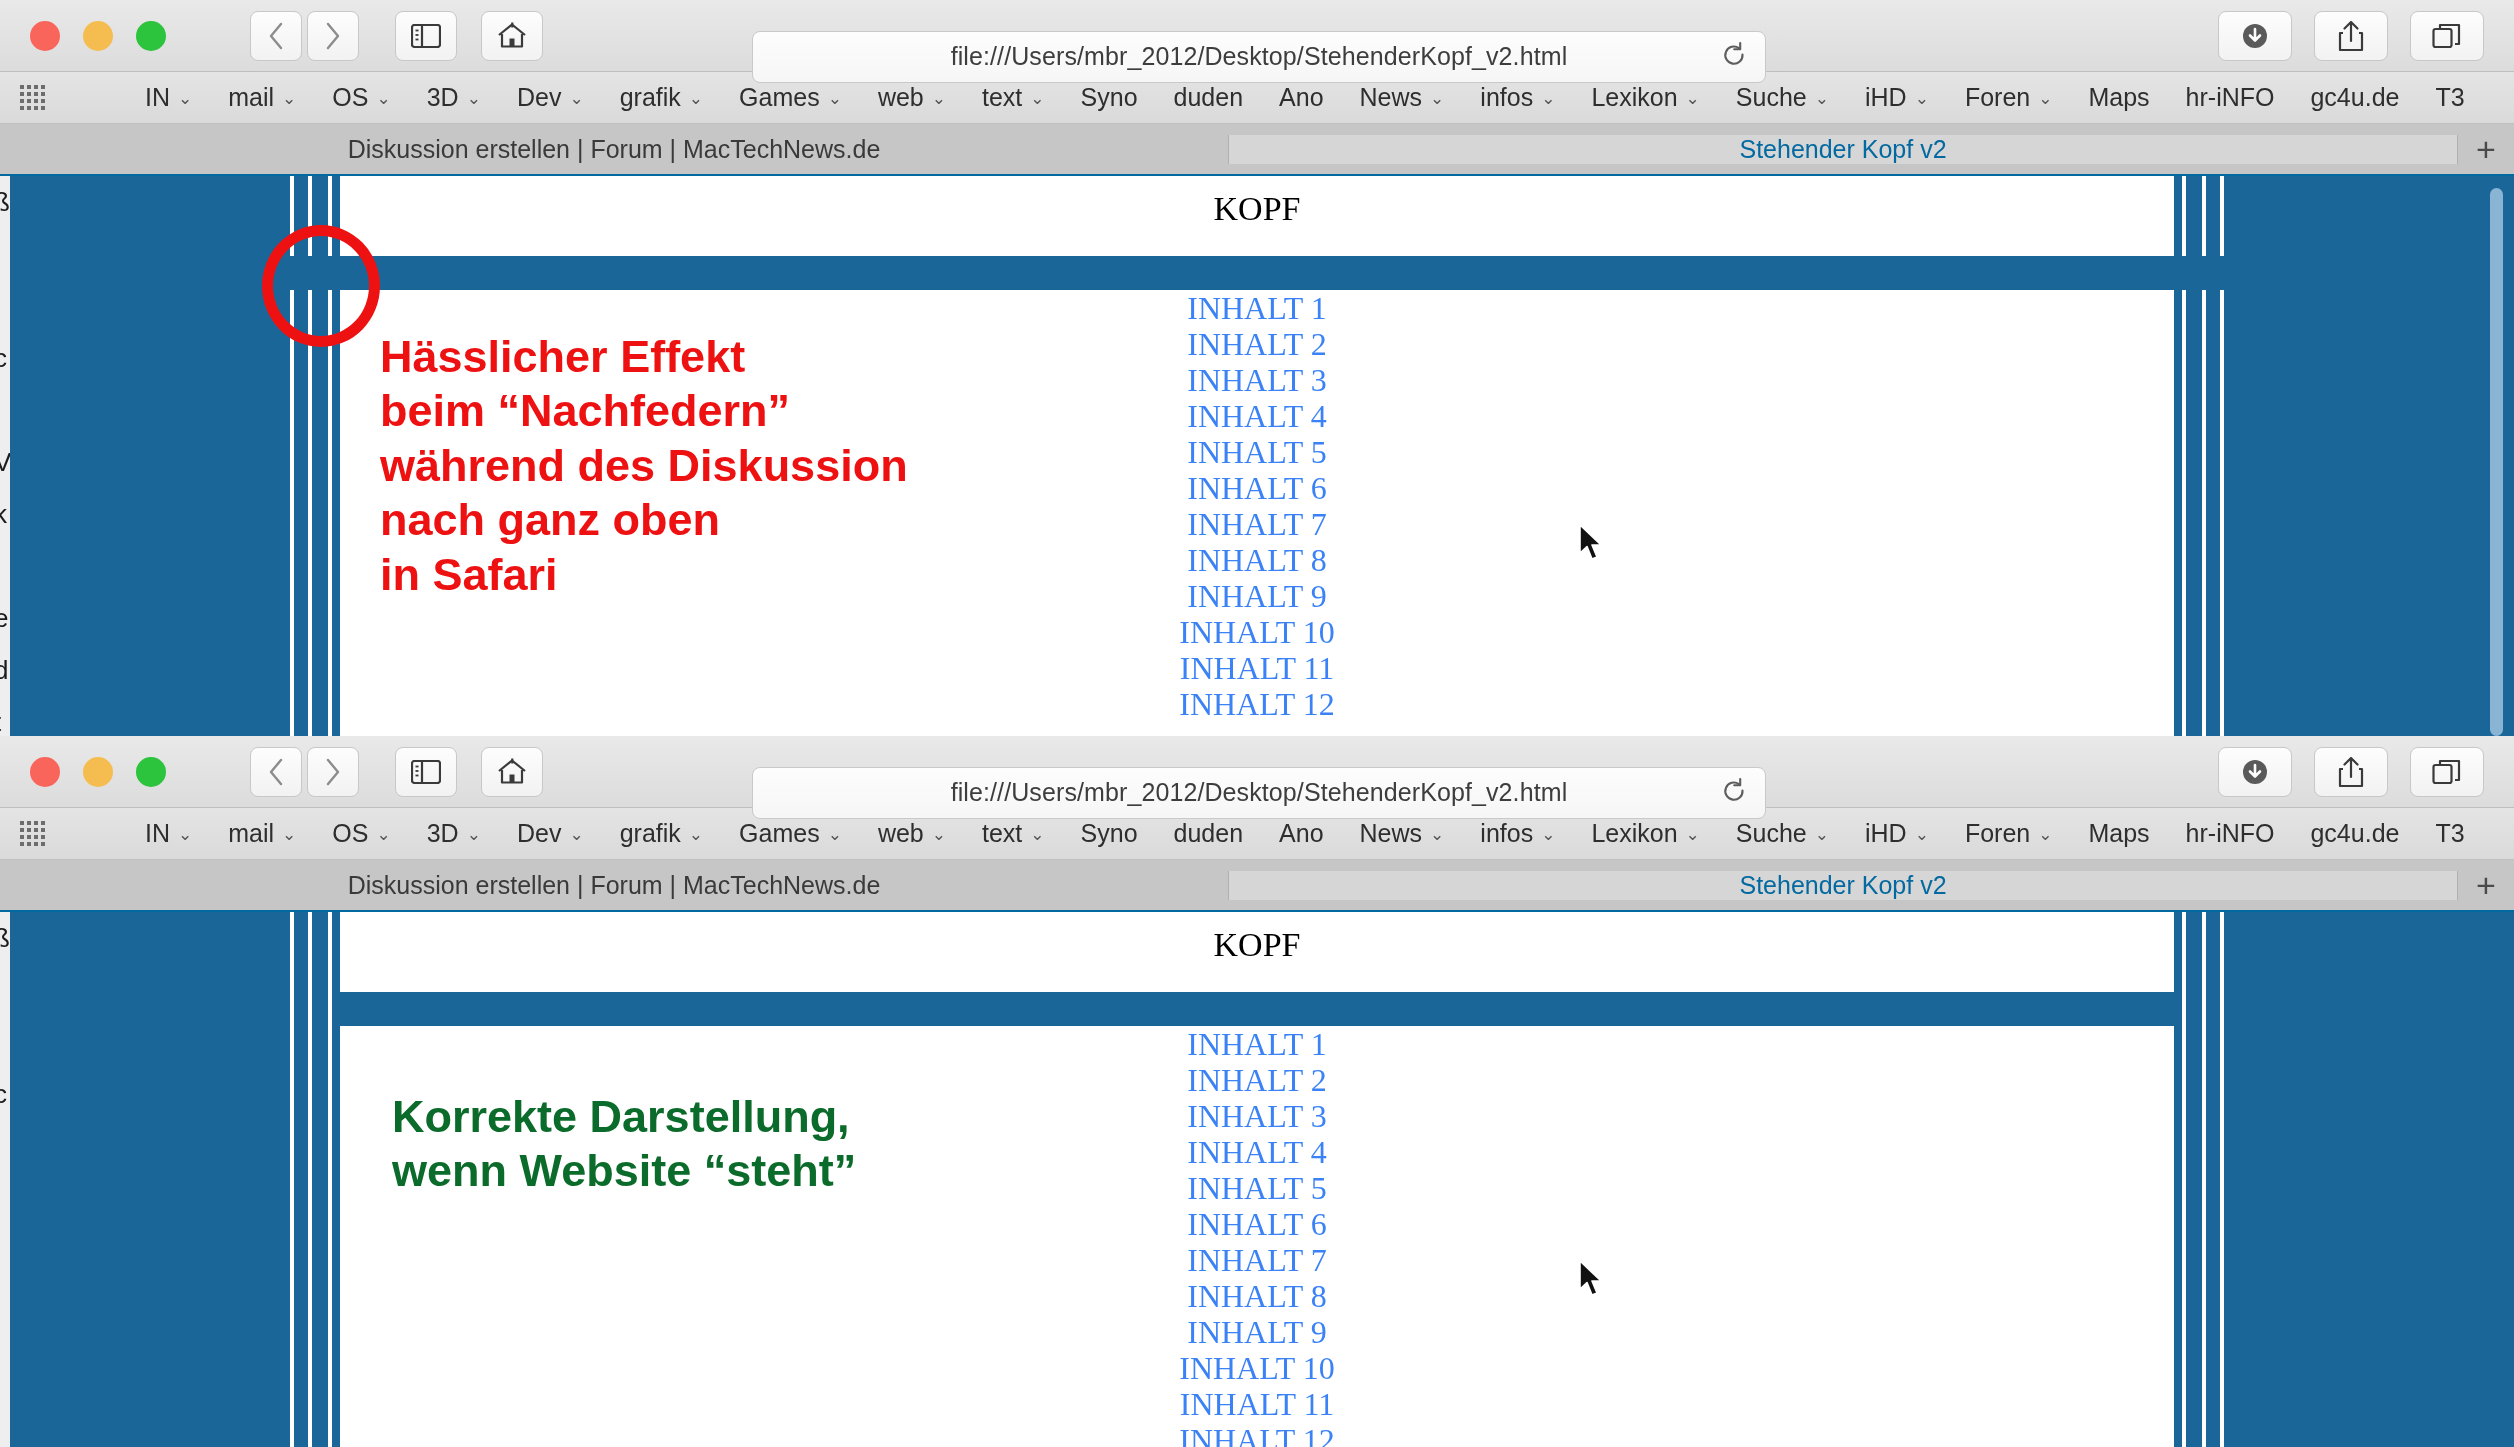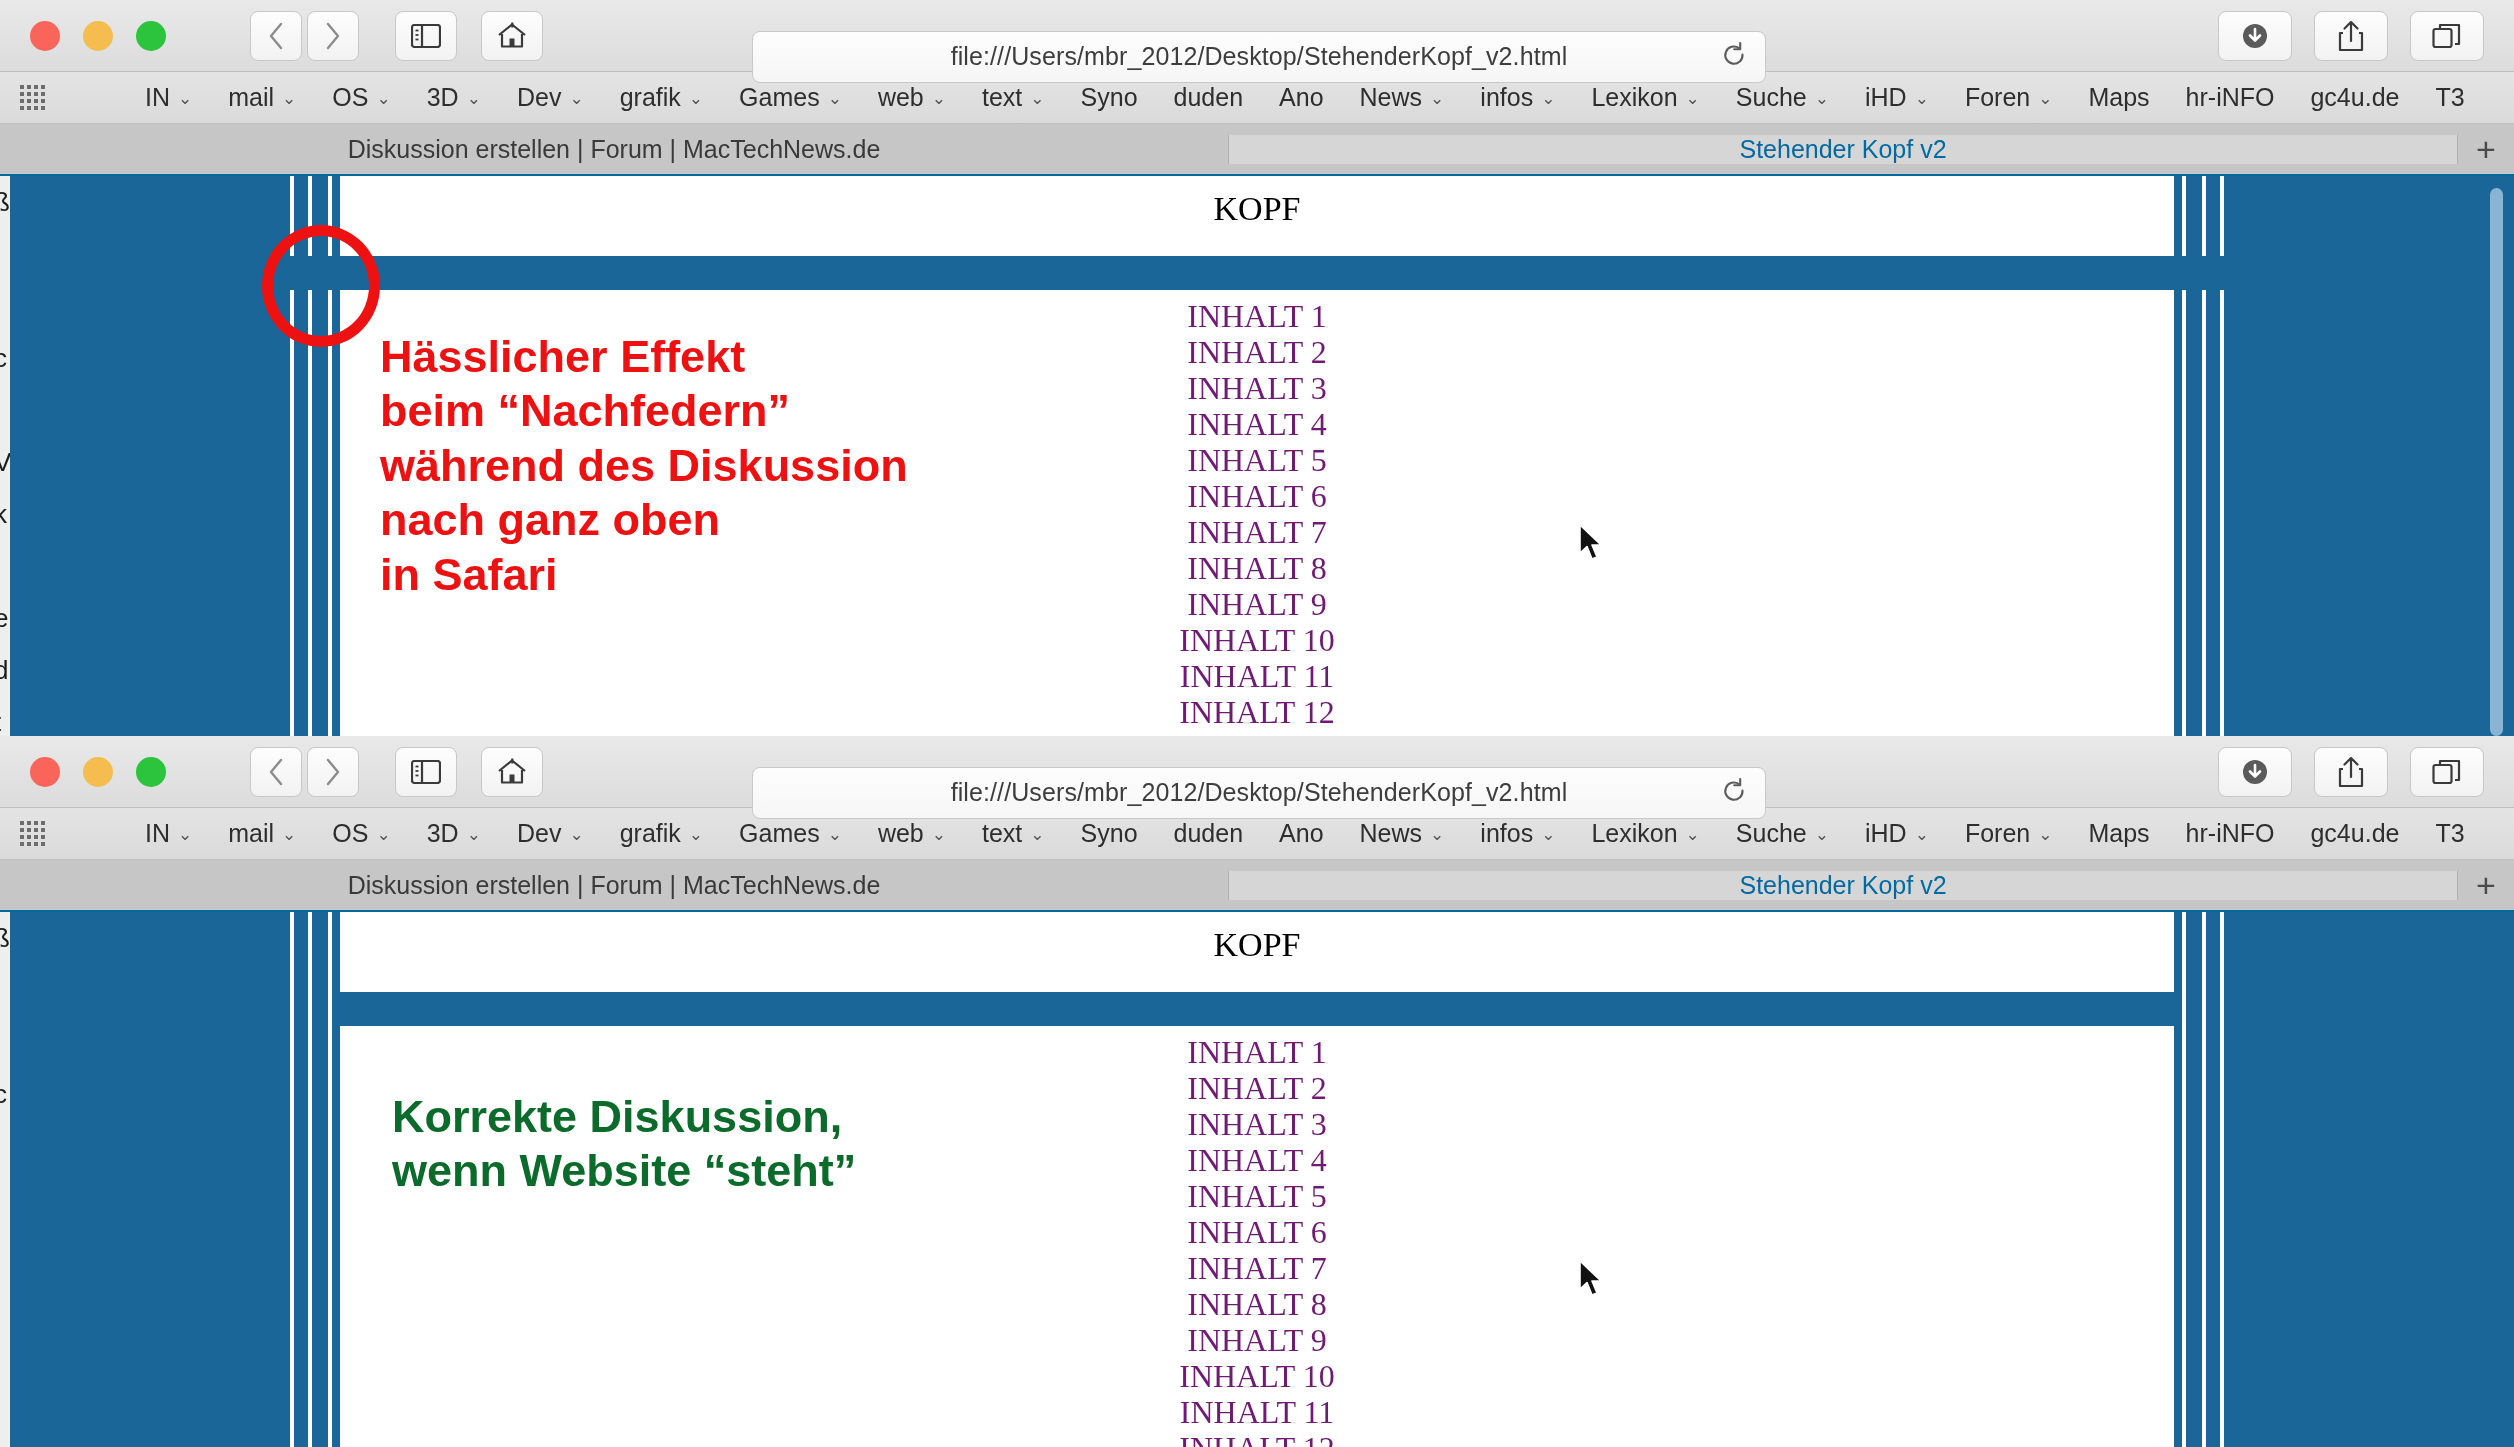--- a/index.html
+++ b/index.html
@@ -139,23 +139,23 @@
     position: absolute;
     height: 34px; background: #1b6699;
     left: -62px; right: -62px;
   }
   .kopf-block { position: relative; height: 114px; }
   .kopf-block .kopf { position:absolute; top: 2px; left:0; right:0; }
   .kopf-block .rule-wrap { position: absolute; left:0; right:0; bottom: 0; height: 34px; }
 
   .inhalt-list {
     font-family: "Liberation Serif", serif;
-    font-size: 32px; color: #701a75;
+    font-size: 32px; color: #3b82f6;
     text-align: center;
-    padding-top: 8px;
+    padding-top: 0;
   }
   .inhalt-list div { line-height: 36px; }
 
   
   .annot {
     position: absolute;
     font-family: "Liberation Sans", sans-serif;
     font-weight: bold;
     line-height: 1.21;
     white-space: pre;
@@ -654,21 +654,21 @@
   </div>
 
   <div class="ellipse"></div>
 
   <div class="annot annot-red">Hässlicher Effekt
 beim “Nachfedern”
 während des Diskussion
 nach ganz oben
 in Safari</div>
 
-  <div class="annot annot-green">Korrekte Diskussion,
+  <div class="annot annot-green">Korrekte Darstellung,
 wenn Website “steht”</div>
 
   <svg class="cursor" style="left:1578px; top:524px;" viewBox="0 0 26 38">
     <path d="M2 1 L2 29 L9 22.5 L14 35 L19 33 L14 21 L23 21 Z" fill="#111" stroke="#fff" stroke-width="1.6" stroke-linejoin="round"></path>
   </svg>
   <svg class="cursor" style="left:1578px; top:1260px;" viewBox="0 0 26 38">
     <path d="M2 1 L2 29 L9 22.5 L14 35 L19 33 L14 21 L23 21 Z" fill="#111" stroke="#fff" stroke-width="1.6" stroke-linejoin="round"></path>
   </svg>
 
 </div>

